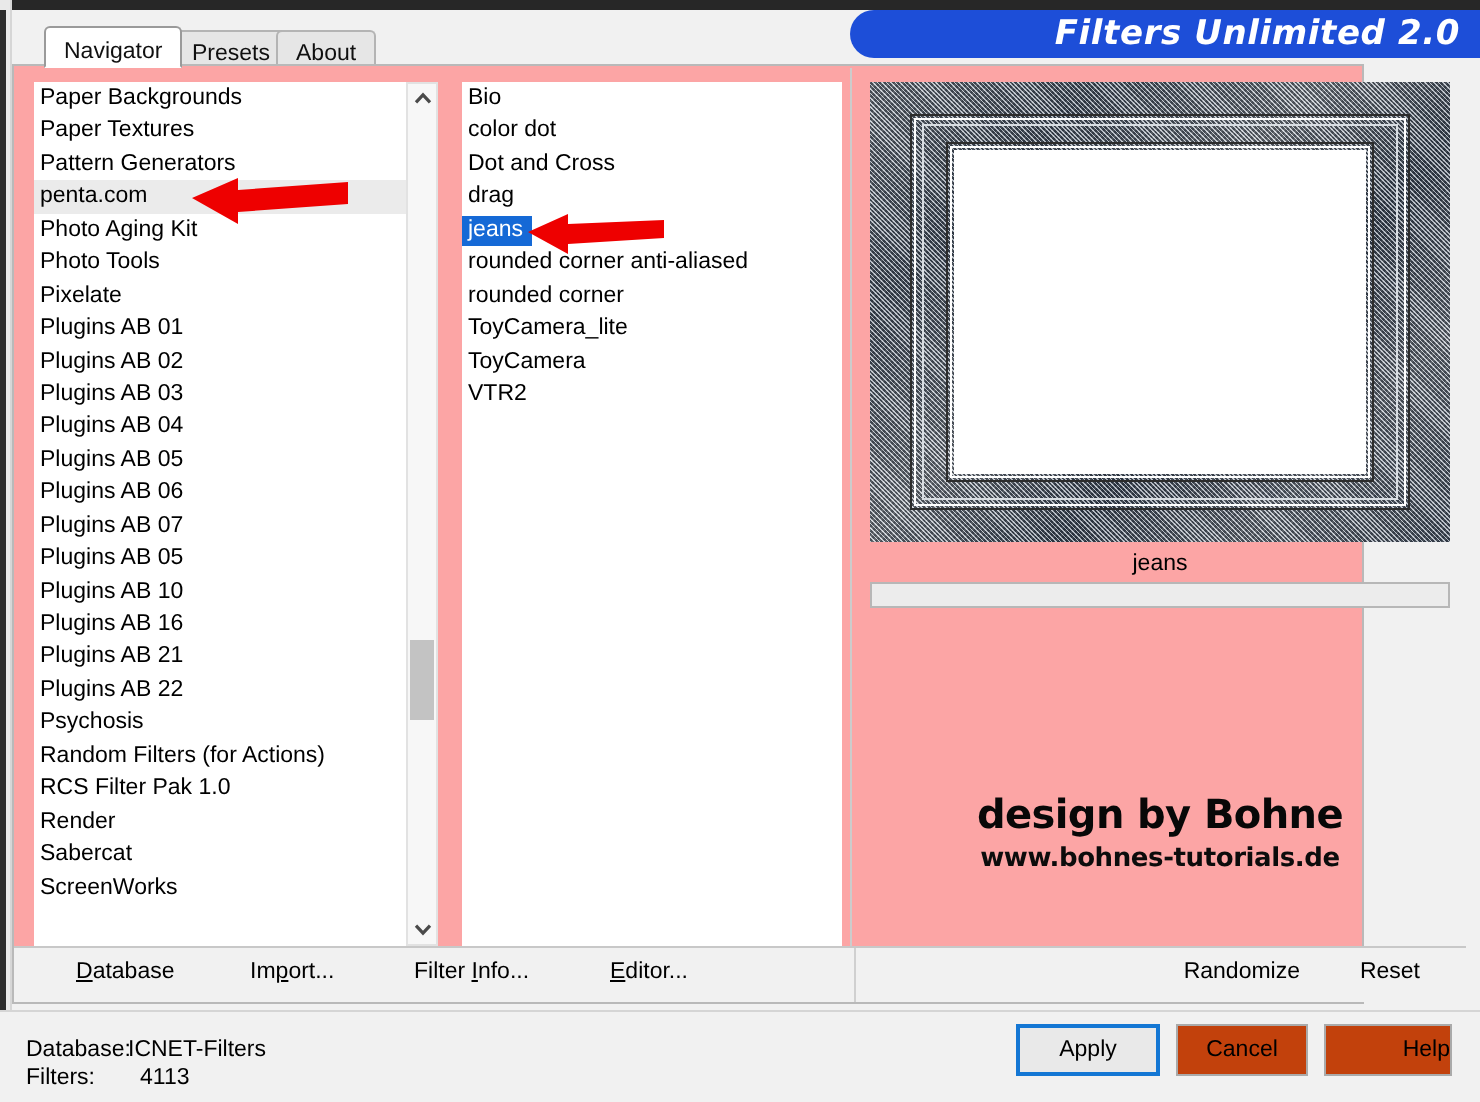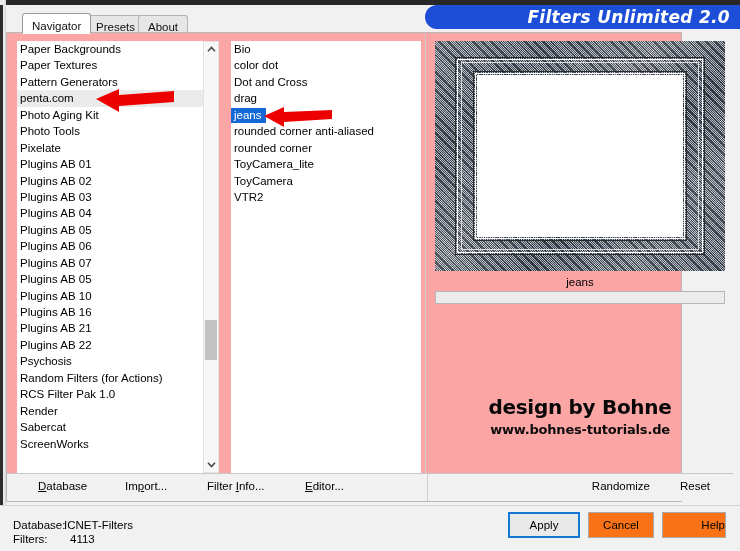--- a/index.html
+++ b/index.html
@@ -362,21 +362,21 @@
   #st-fl-label   { left: 13px; top: 27px; }
   #st-fl-value   { left: 70px; top: 27px; }
 
   .dlg-btn {
     position: absolute;
     top: 512px;
     height: 26px;
     line-height: 24px;
     text-align: center;
     font-size: 11.5px;
-    background: #f97316;
+    background: #c2410c;
     border: 1px solid #aaaaaa;
     box-sizing: border-box;
     color: #000000;
     cursor: default;
   }
   #btn-apply {
     left: 508px; width: 72px;
     border: 2px solid #1477d4;
     background: #e9e9e9;
     line-height: 22px;

